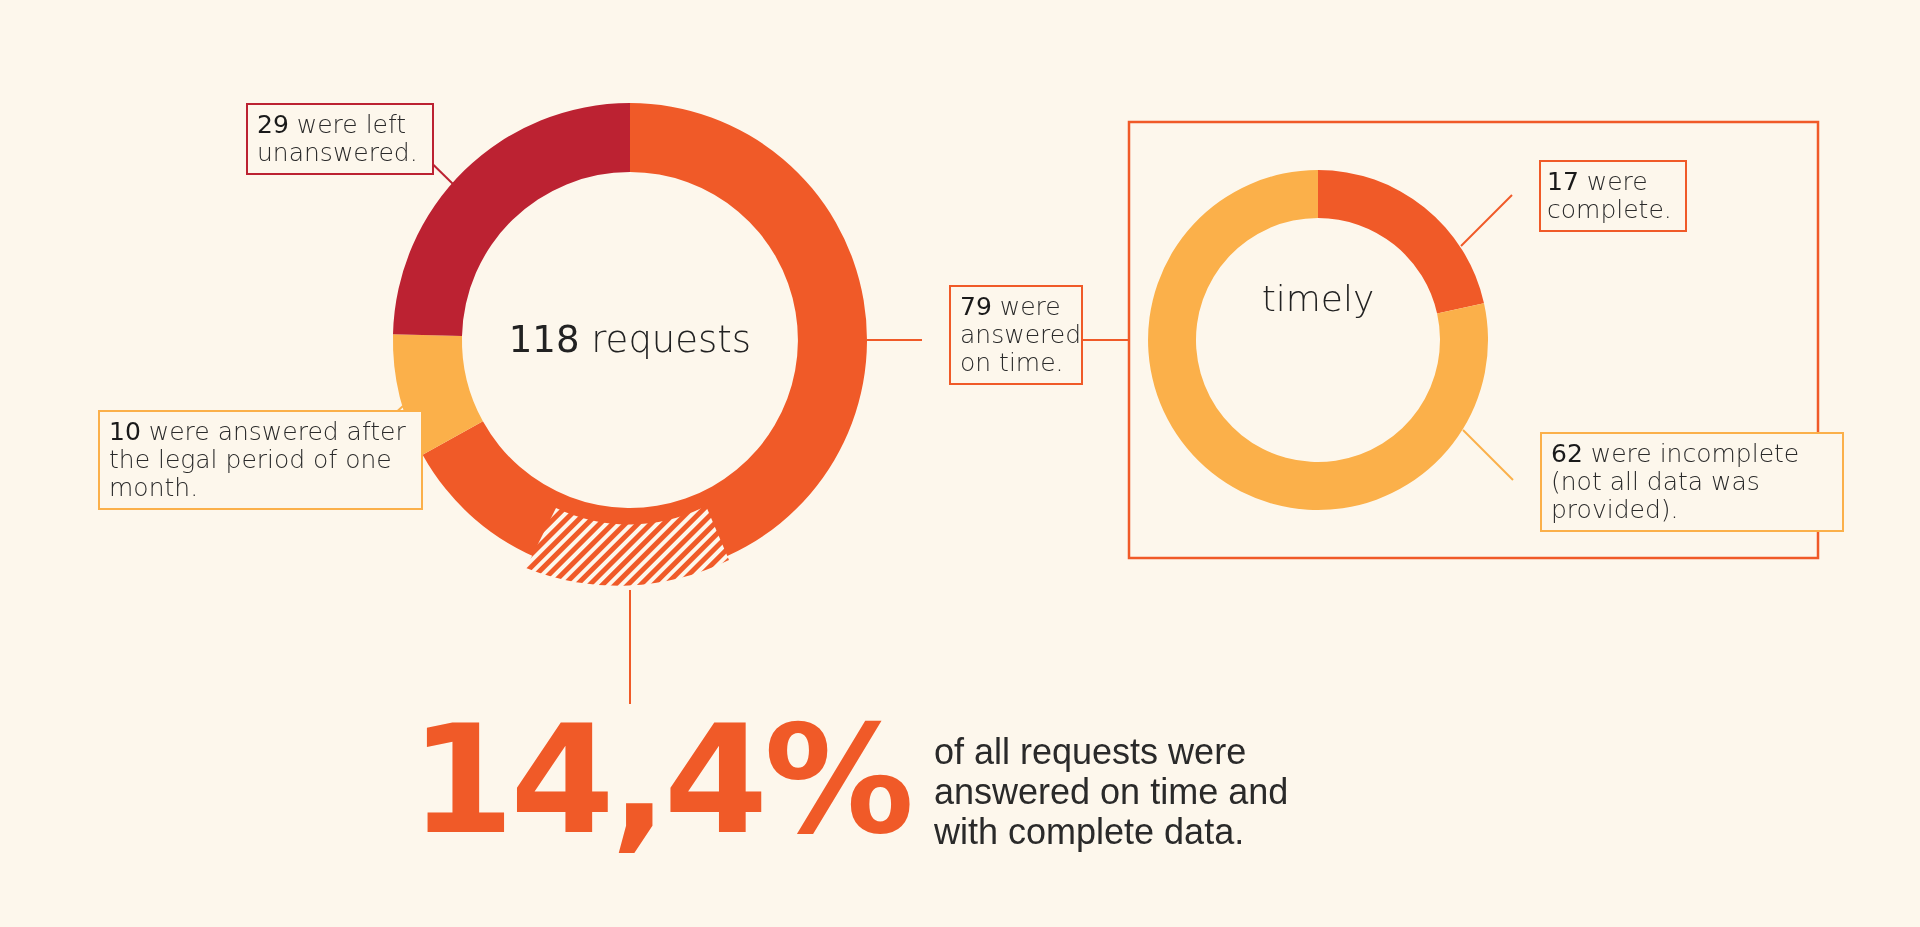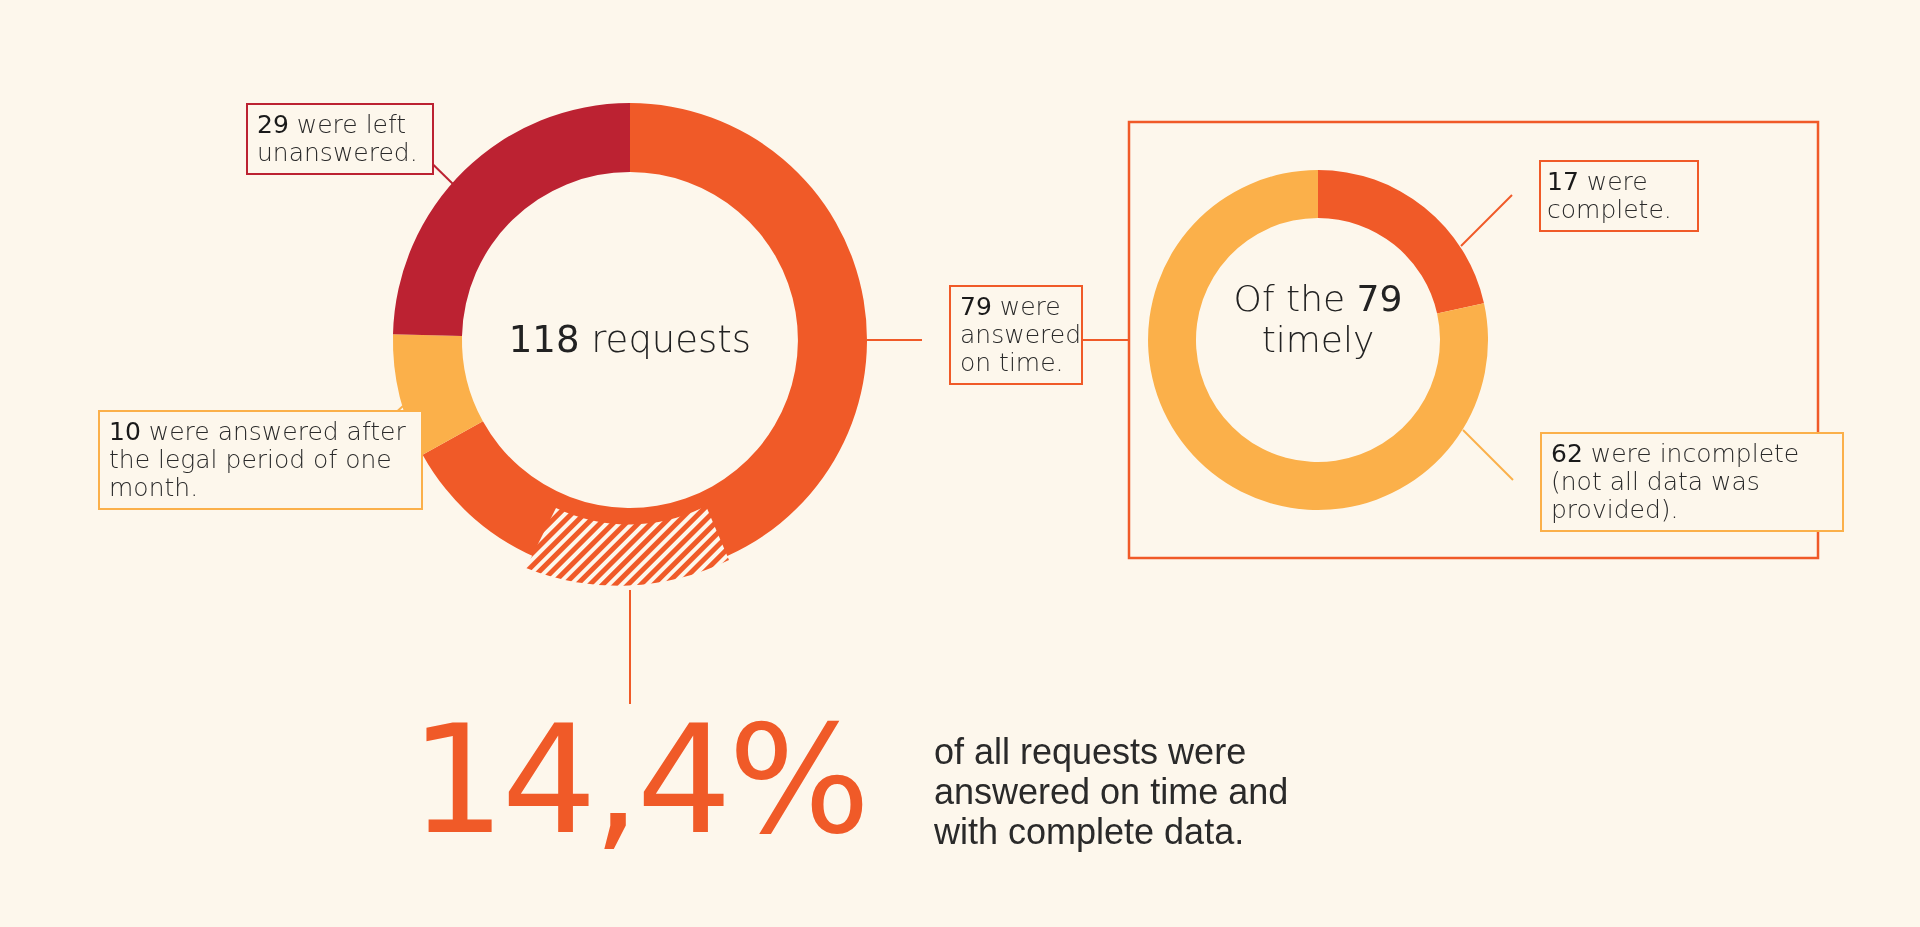--- a/index.html
+++ b/index.html
@@ -1,21 +1,21 @@
 <!DOCTYPE html>
 <html><head>
 <meta charset="utf-8">
 <style>
   html,body{margin:0;padding:0;}
   body{width:1920px;height:927px;background:#fdf7ec;position:relative;overflow:hidden;font-family:"DejaVu Sans","Liberation Sans",sans-serif;color:#222;}
   .callout{position:absolute;box-sizing:border-box;border:2px solid;background:#fdf7ec;padding:6px 9px;font-size:25px;line-height:28px;color:#2a2a2a;font-weight:300;margin-left:29px;}
   .callout b{font-weight:500;color:#1a1a1a;}
   .center-label{position:absolute;text-align:center;color:#222;font-weight:300;}
   .center-label b{font-weight:500;}
-  #big-pct{position:absolute;left:410px;top:705px;font-size:150px;font-weight:normal;color:#f05a28;letter-spacing:-4px;line-height:150px;font-family:"DejaVu Sans","Liberation Sans",sans-serif;}
+  #big-pct{position:absolute;left:410px;top:705px;font-size:150px;font-weight:bold;color:#f05a28;letter-spacing:-4px;line-height:150px;font-family:"DejaVu Sans","Liberation Sans",sans-serif;}
   #summary{position:absolute;left:934px;top:732px;font-size:36px;line-height:40px;color:#2a2a2a;font-weight:400;font-family:"Liberation Sans",sans-serif;}
   svg{position:absolute;left:0;top:0;}
 </style>
 </head>
 <body>
 
 <svg width="1920" height="927">
   <defs>
     <pattern id="hatch" patternUnits="userSpaceOnUse" width="9" height="9" patternTransform="rotate(45)">
       <rect width="9" height="9" fill="#fdf7ec"></rect>
@@ -58,33 +58,32 @@
 </div>
 
 <div class="callout" style="left:69px;top:410px;width:325px;border-color:#fbb04a;">
   <b>10</b><span> were answered after the legal period of one month.</span>
 </div>
 
 <div class="callout" style="left:920px;top:285px;width:134px;border-color:#f05a28;">
   <b>79</b><span> were answered on time.</span>
 </div>
 
-<div class="callout" style="left:1510px;top:160px;width:160px;border-color:#f05a28;padding:6px 6px;">
+<div class="callout" style="left:1510px;top:160px;width:148px;border-color:#f05a28;padding:6px 6px;">
   <b>17</b><span> were complete.</span>
 </div>
 
 <div class="callout" style="left:1511px;top:432px;width:304px;border-color:#fbb04a;">
   <b>62</b><span> were incomplete (not all data was provided).</span>
 </div>
 
 <div class="center-label" style="left:480px;top:318px;width:300px;font-size:37px;line-height:44px;">
   <b>118</b> <span>requests</span>
 </div>
 
 <div class="center-label" style="left:1188px;top:278px;width:260px;font-size:36px;line-height:41px;">
-  <div><span>Of the </span><b>79</b></div>
   <div>timely</div>
 </div>
 
 <div id="big-pct">14,4%</div>
 <div id="summary" style="width:400px;">
   <span>of all requests were answered on time and with complete data.</span>
 </div>
 
 </body></html>

